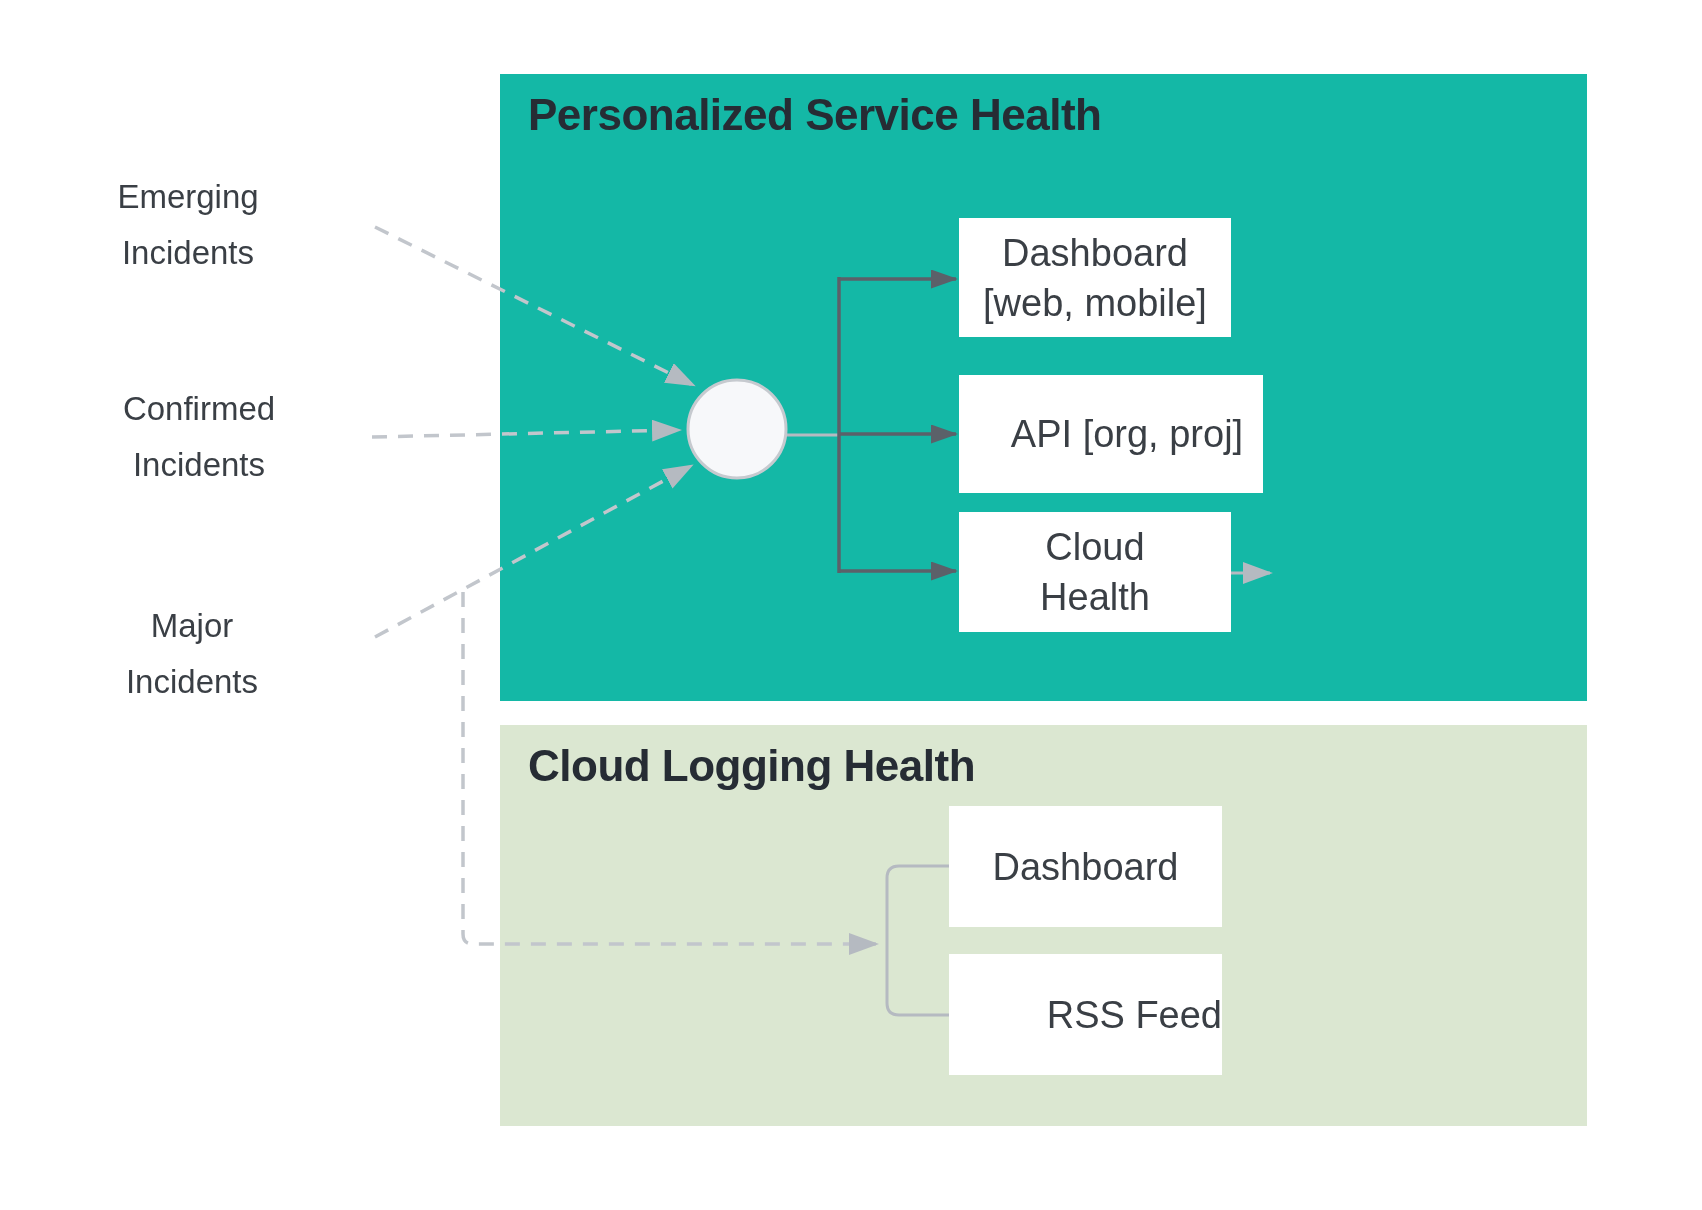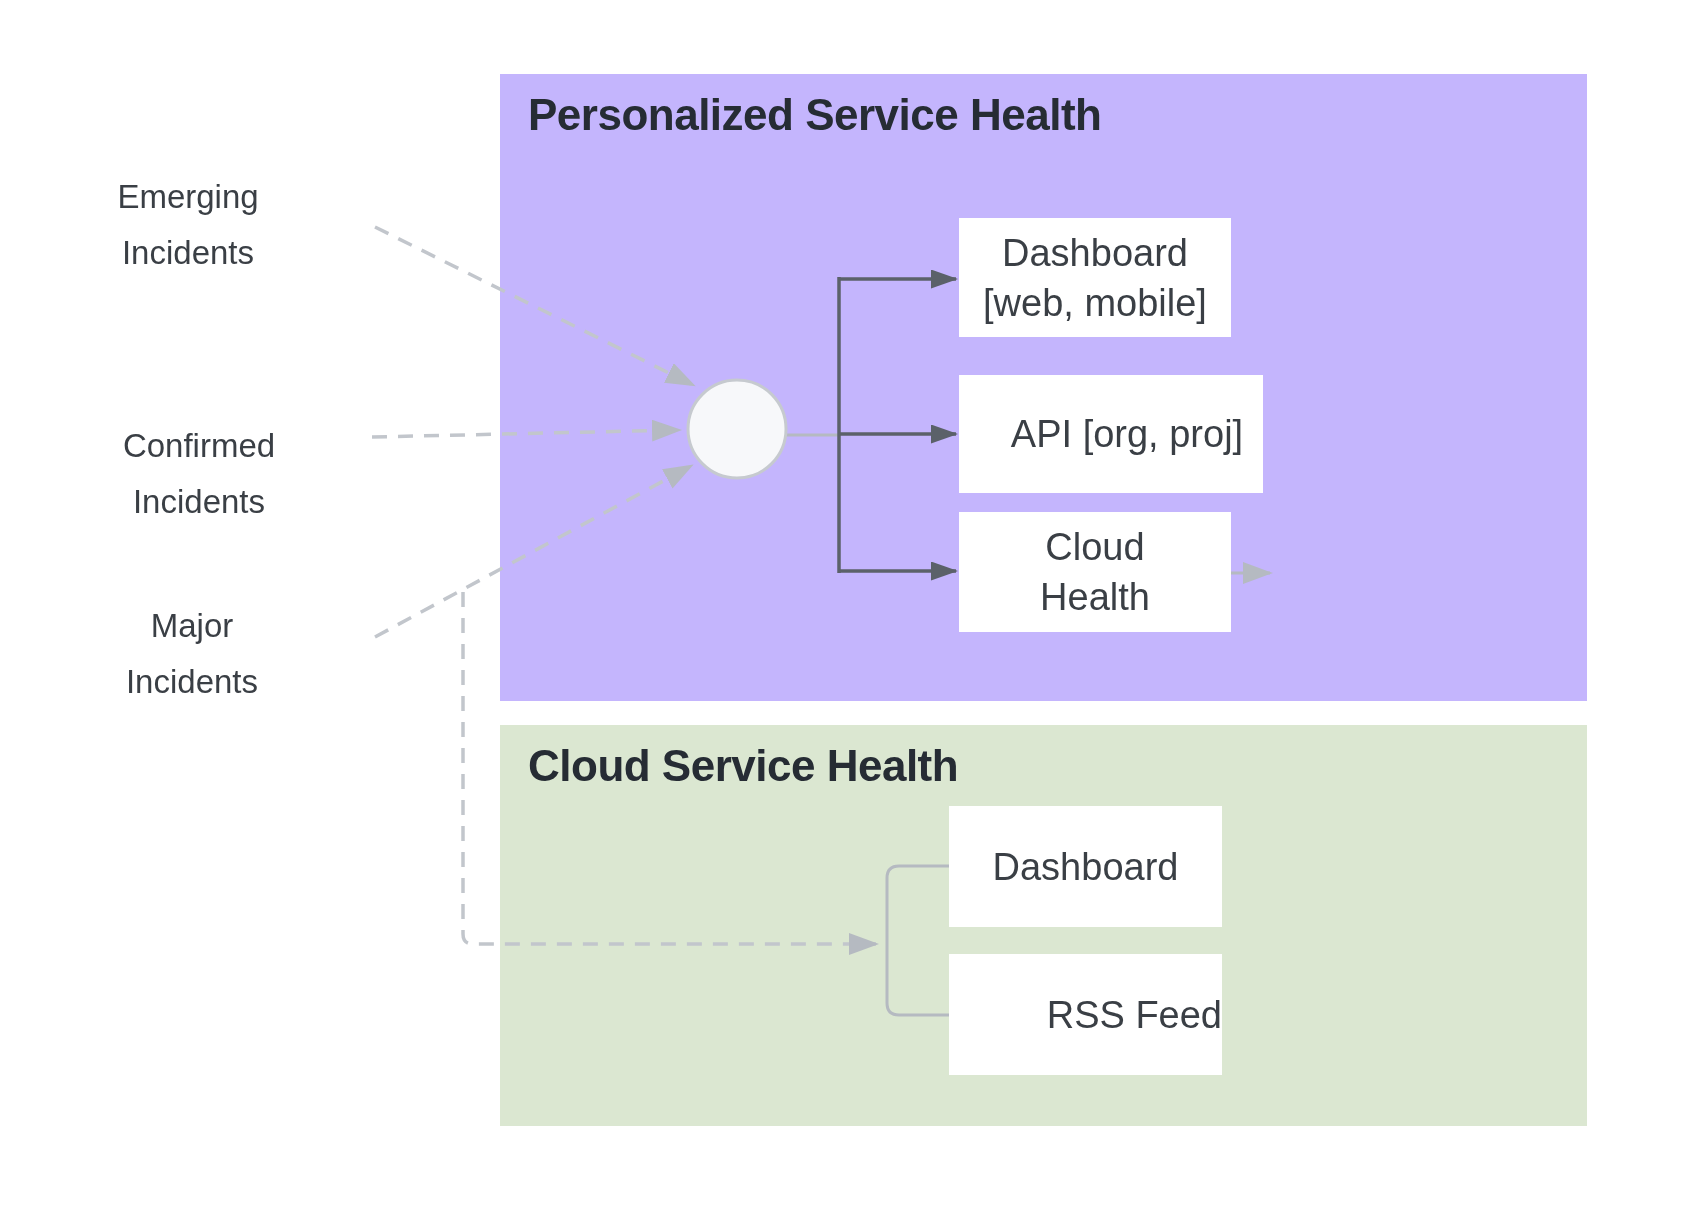--- a/index.html
+++ b/index.html
@@ -35,26 +35,26 @@
   .g-rss{left:949px;top:954px;width:273px;height:121px;}
   .notif-title{font-size:40px;line-height:54px;}
   .notif-sub{font-size:33px;line-height:46px;}
   .dashed{stroke-dasharray:15 11;}
 </style>
 </head>
 <body>
 
 <div class="canvas">
 
-  <div class="panel panel-blue" style="background: #c4b5fd;">
+  <div class="panel panel-blue" style="background: #14b8a6;">
     <div class="panel-title" style="color: rgb(38, 44, 52);">Personalized Service Health</div>
   </div>
 
   <div class="panel panel-green" style="background: rgb(219, 231, 209);">
-    <div class="panel-title" style="color: rgb(38, 44, 52);">Cloud Service Health</div>
+    <div class="panel-title" style="color: rgb(38, 44, 52);">Cloud Logging Health</div>
   </div>
 
   <svg class="wires" viewBox="0 0 1702 1210" fill="none">
     <defs>
       <marker id="arrowDark" markerUnits="userSpaceOnUse" markerWidth="27" markerHeight="19" refX="25" refY="9.5" orient="auto">
         <path d="M0,0 L27,9.5 L0,19 Z" style="fill: rgb(91, 97, 105);"></path>
       </marker>
       <marker id="arrowLight" markerUnits="userSpaceOnUse" markerWidth="30" markerHeight="22" refX="27" refY="11" orient="auto">
         <path d="M0,0 L30,11 L0,22 Z" style="fill: rgb(181, 186, 193);"></path>
       </marker>
@@ -74,21 +74,21 @@
 
     <path d="M 1231 573 L 1270 573" stroke-width="3" marker-end="url(#arrowLight)" style="stroke: rgb(181, 186, 193);"></path>
 
     <path d="M 949 866 L 899 866 Q 887 866 887 878 L 887 1003 Q 887 1015 899 1015 L 949 1015" stroke-width="3" style="stroke: rgb(181, 186, 193);"></path>
 
     <circle cx="737" cy="429" r="49" stroke-width="3" fill="#f7f8fa" style="stroke: rgb(198, 202, 207);"></circle>
   </svg>
 
   <div class="input-label lbl-emerging" style="color: rgb(58, 63, 69);">Emerging
 Incidents</div>
-  <div class="input-label lbl-confirmed" style="color: rgb(58, 63, 69); margin-top: 37px;">Confirmed
+  <div class="input-label lbl-confirmed" style="color: rgb(58, 63, 69);">Confirmed
 Incidents</div>
   <div class="input-label lbl-major" style="color: rgb(58, 63, 69);">Major
 Incidents</div>
 
   <div class="node n-dashboard" style="color: rgb(58, 63, 69);">
     <div>Dashboard</div>
     <div>[web, mobile]</div>
   </div>
 
   <div class="node n-api" style="color: rgb(58, 63, 69); padding-left: 32px;">

